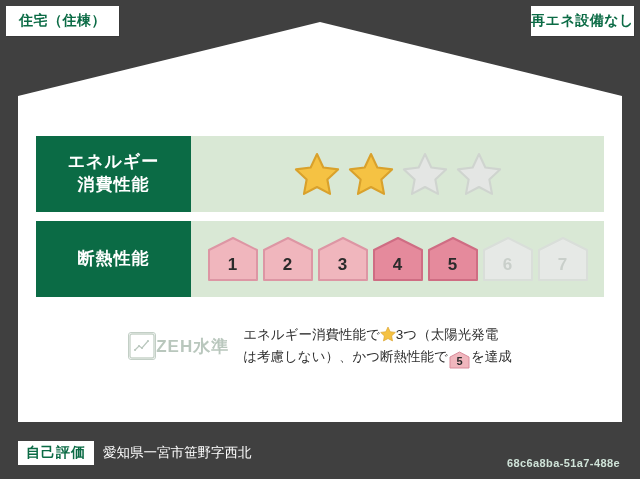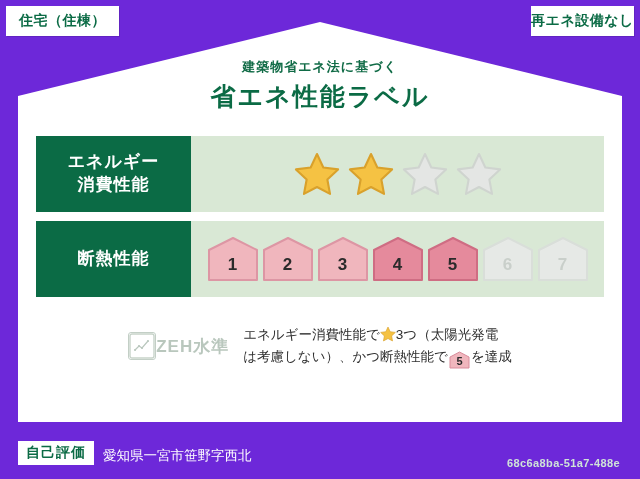--- a/index.html
+++ b/index.html
@@ -5,21 +5,21 @@
   html,body{margin:0;padding:0;}
   body{
     width:640px;height:479px;
     font-family:"Liberation Sans","DejaVu Sans",sans-serif;
     background:#0b6b45;
     overflow:hidden;
   }
   .label-root{
     position:relative;
     width:640px;height:479px;
-    background:#6d28d9;
+    background:#404040;
     overflow:hidden;
   }
 
   
   .corner-badge{
     position:absolute;
     background:#ffffff;
     color:#0b6b45;
     font-weight:bold;
     font-size:14px;
@@ -187,21 +187,21 @@
 
   
   .footer{
     position:absolute;
     left:0;right:0;bottom:0;
     height:57px;
     color:#ffffff;
   }
   .footer-left{
     position:absolute;left:18px;bottom:14px;
-    display:flex;align-items:flex-end;gap:9px;
+    display:flex;align-items:center;gap:9px;
   }
   .self-eval{
     background:#ffffff;color:#0b6b45;
     font-size:14px;font-weight:bold;
     padding:3px 8px;
     letter-spacing:1px;
   }
   .address{ font-size:13.5px; color:#ffffff; }
   .footer-right{
     position:absolute;right:20px;bottom:10px;
@@ -214,24 +214,20 @@
 <body>
 
 <div class="label-root">
 
   <div class="corner-badge" id="badge-building-type">住宅（住棟）</div>
 
   <div class="corner-badge" id="badge-renewable">再エネ設備なし</div>
 
   <div class="panel">
 
-    <div class="title-block">
-      <div class="title-sub">建築物省エネ法に基づく</div>
-      <div class="title-main">省エネ性能ラベル</div>
-    </div>
 
     <div class="watermark">RentRise</div>
 
     <div class="rows">
 
       <div class="rating-row">
         <div class="row-label">
           <span>
             <span>エネルギー</span><br>
             <span>消費性能</span>

